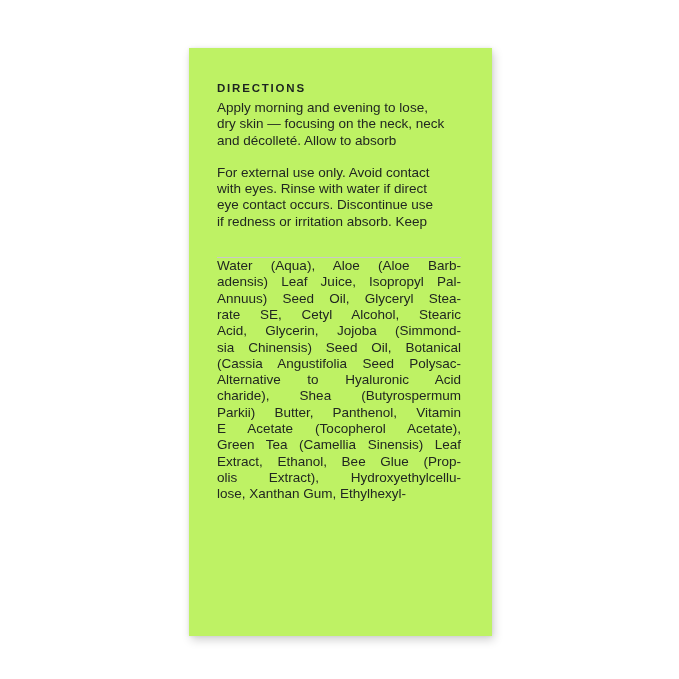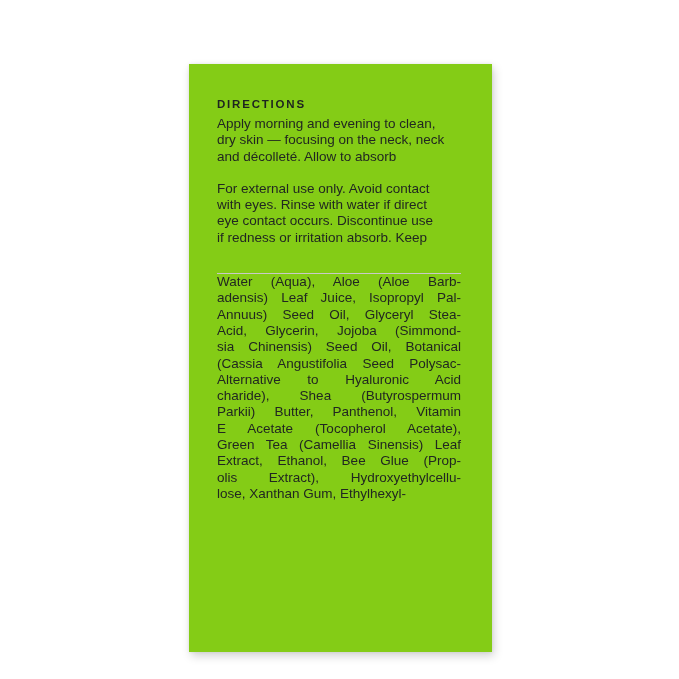--- a/index.html
+++ b/index.html
@@ -9,23 +9,23 @@
     font-family: "Liberation Sans", sans-serif;
   }
   .stage {
     position: relative;
     width: 679px; height: 679px;
     background: #ffffff;
     overflow: hidden;
   }
   .card {
     position: absolute;
-    left: 189px; top: 64px;
+    left: 189px; top: 48px;
     width: 303px; height: 588px;
-    background: #84cc16;
+    background: #bef264;
     box-shadow: 2px 4px 9px rgba(0,0,0,0.18), 0 0 3px rgba(0,0,0,0.08);
   }
   .card-inner {
     padding: 34px 31px 0 28px;
     color: #212721;
   }
   .section-heading {
     font-size: 11.5px;
     font-weight: bold;
     letter-spacing: 1.8px;
@@ -56,39 +56,40 @@
 </head>
 <body>
 
 <div class="stage">
   <div class="card">
     <div class="card-inner">
 
       <div class="section-heading dir-heading">DIRECTIONS</div>
 
       <div class="body-lines dir-para-1">
-          <div class="dir-line">Apply morning and evening to clean,</div>
+          <div class="dir-line">Apply morning and evening to lose,</div>
           <div class="dir-line">dry skin — focusing on the neck, neck</div>
           <div class="dir-line">and décolleté. Allow to absorb</div>
         </div>
 
       <div class="body-lines dir-para-2">
           <div class="dir-line">For external use only. Avoid contact</div>
           <div class="dir-line">with eyes. Rinse with water if direct</div>
           <div class="dir-line">eye contact occurs. Discontinue use</div>
           <div class="dir-line">if redness or irritation absorb. Keep</div>
         </div>
 
       <hr class="divider">
 
 
       <div class="body-lines ing-lines">
           <div class="ing-line">Water (Aqua), Aloe (Aloe Barb-</div>
           <div class="ing-line">adensis) Leaf Juice, Isopropyl Pal-</div>
           <div class="ing-line">Annuus) Seed Oil, Glyceryl Stea-</div>
+          <div class="ing-line">rate SE, Cetyl Alcohol, Stearic</div>
           <div class="ing-line">Acid, Glycerin, Jojoba (Simmond-</div>
           <div class="ing-line">sia Chinensis) Seed Oil, Botanical</div>
           <div class="ing-line">(Cassia Angustifolia Seed Polysac-</div>
           <div class="ing-line">Alternative to Hyaluronic Acid</div>
           <div class="ing-line">charide), Shea (Butyrospermum</div>
           <div class="ing-line">Parkii) Butter, Panthenol, Vitamin</div>
           <div class="ing-line">E Acetate (Tocopherol Acetate),</div>
           <div class="ing-line">Green Tea (Camellia Sinensis) Leaf</div>
           <div class="ing-line">Extract, Ethanol, Bee Glue (Prop-</div>
           <div class="ing-line">olis Extract), Hydroxyethylcellu-</div>

